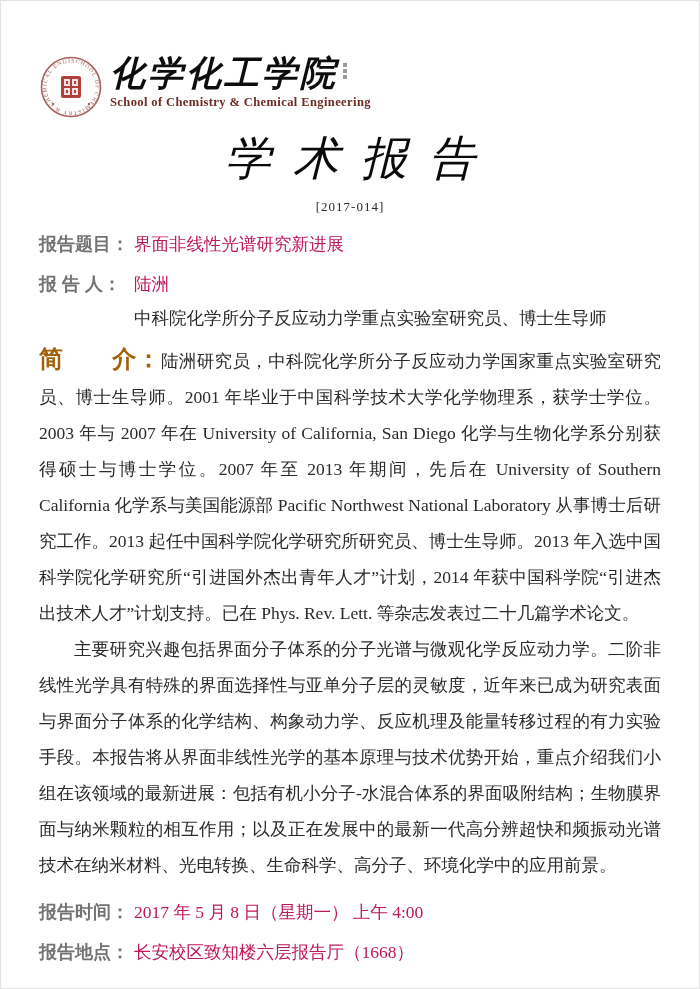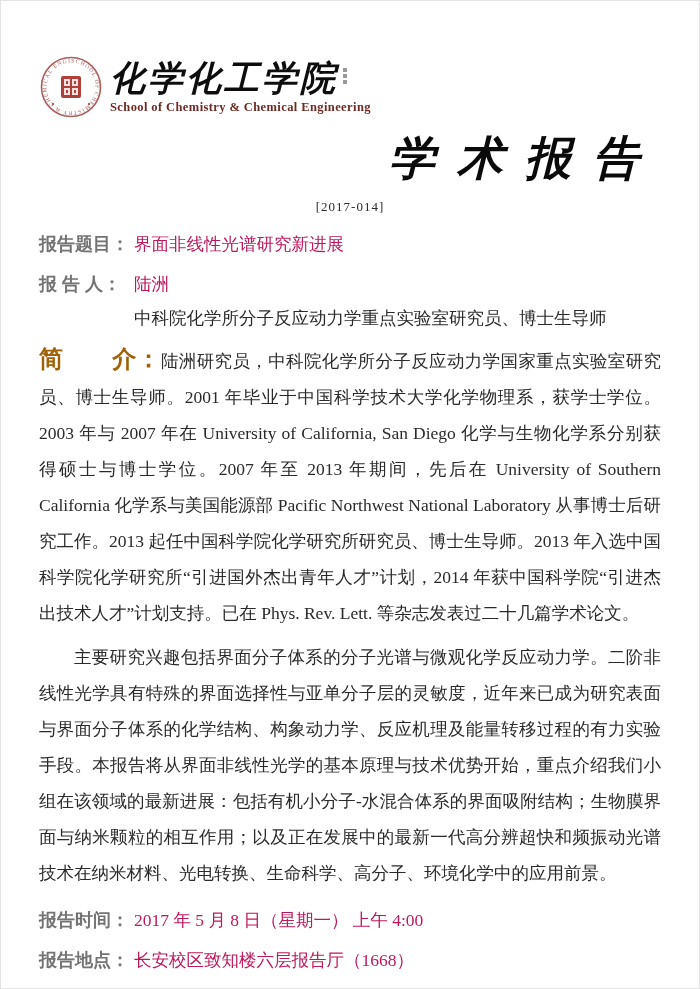--- a/index.html
+++ b/index.html
@@ -10,37 +10,37 @@
     padding:54px 38px 0 38px;
     background:#ffffff;
     border:1px solid #e3e3e3;
     overflow:hidden;
     font-family:"Liberation Serif", serif;
     color:#222222;
   }
   
   .letterhead{display:flex;align-items:flex-start;height:66px;margin-bottom:10px;}
   .seal{flex:0 0 auto;margin-right:7px;}
-  .logo-text{display:flex;flex-direction:column;justify-content:flex-end;height:60px;}
+  .logo-text{display:flex;flex-direction:column;height:60px;}
   .cn-cal{
     font-family:"Liberation Serif", serif;
     font-style:italic;font-weight:900;
     font-size:35px;line-height:38px;letter-spacing:3px;color:#0d0d0d;
     display:flex;align-items:flex-end;
   }
   .sig-mark{display:inline-flex;flex-direction:column;gap:2px;margin-left:5px;margin-bottom:14px;}
   .sig-mark i{width:4px;height:4px;background:#9a9a9a;display:block;}
   .en-name{
     font-family:"Liberation Serif", serif;font-weight:bold;
     font-size:12.5px;letter-spacing:0.4px;color:#6e2a22;margin-top:2px;
   }
   
   .main-title{
-    margin:4px 0 0 0;text-align:right;
-    font-family:"Liberation Serif", serif;font-style:italic;font-weight:700;
+    margin:4px 0 0 0;text-align:center;
+    font-family:"Liberation Serif", serif;font-style:italic;font-weight:400;
     font-size:46px;line-height:56px;letter-spacing:22px;text-indent:22px;
     color:#0a0a0a;
   }
   .report-no{
     margin-top:9px;text-align:center;
     font-size:13px;line-height:22px;letter-spacing:1px;color:#2a2a2a;
   }
   
   .row{display:flex;align-items:baseline;margin-top:13px;font-size:17.5px;line-height:27px;}
   .row .lbl{
@@ -53,21 +53,21 @@
   
   .intro{
     margin:9px 0 0 0;
     font-size:17.5px;line-height:36px;color:#2a2a2a;
     text-align:justify;
   }
   .intro .lbl{
     font-family:Liberation Sans, sans-serif;
     font-weight:bold;font-size:24px;color:#a16207;
   }
-  .intro.indent{text-indent:2em;margin-top:8px;}
+  .intro.indent{text-indent:2em;margin-top:0;}
   
   .row.spaced{margin-top:16px;}
   .welcome{
     margin-top:20px;text-align:center;
     font-family:"Liberation Serif", serif;font-style:italic;font-weight:900;
     font-size:29px;line-height:38px;letter-spacing:7px;color:#0a0a0a;
   }
 </style>
 </head>
 <body>

